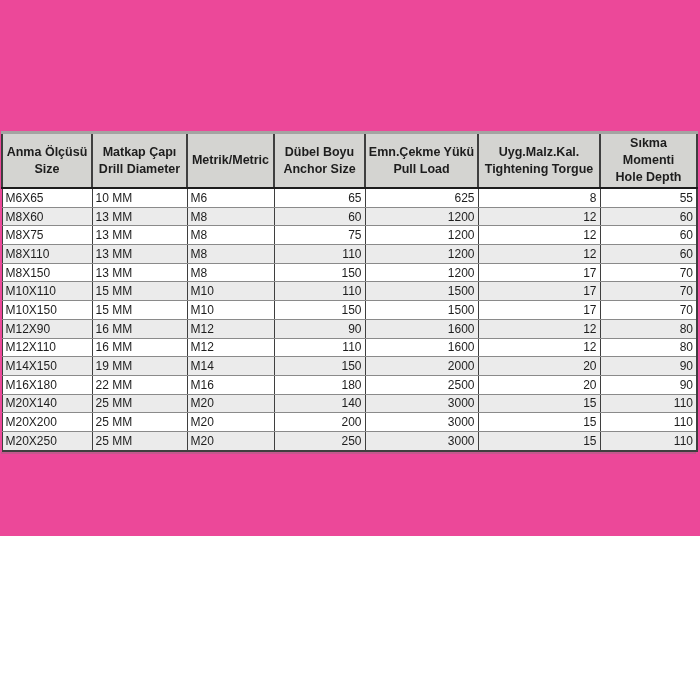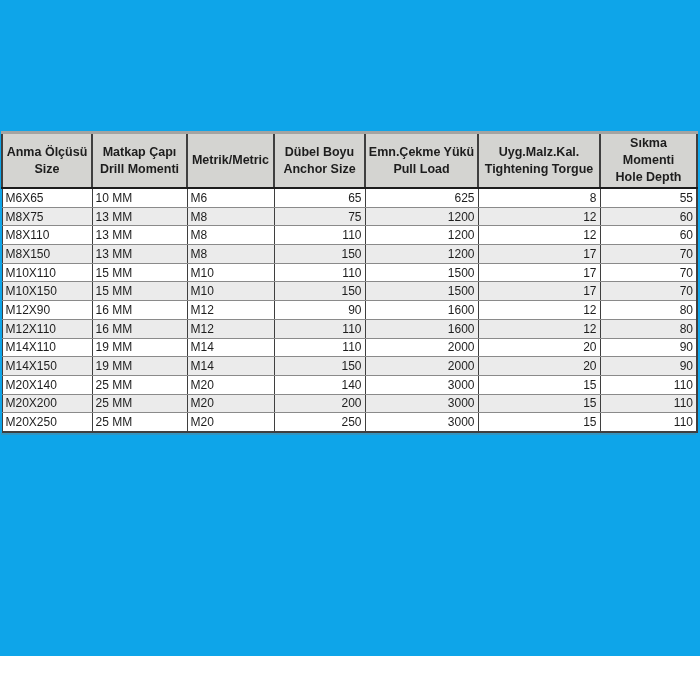--- a/index.html
+++ b/index.html
@@ -6,22 +6,22 @@
     margin: 0;
     padding: 0;
     width: 700px;
     height: 700px;
     background: #ffffff;
     font-family: "Liberation Sans", sans-serif;
   }
   .canvas {
     position: relative;
     width: 700px;
-    height: 656px;
-    background: #0ea5e9;
+    height: 536px;
+    background: #ec4899;
     overflow: hidden;
   }
   .table-wrap {
     position: absolute;
     top: 131px;
     left: 1px;
     width: 695px;
     box-shadow: 0 2px 0 rgba(120,120,120,0.35);
   }
   table.spec {
@@ -82,21 +82,21 @@
           <col style="width: 97px;">
         </colgroup>
       <thead>
         <tr>
             <th>
               <div>Anma Ölçüsü</div>
               <div>Size</div>
             </th>
             <th>
               <div>Matkap Çapı</div>
-              <div>Drill Momenti</div>
+              <div>Drill Diameter</div>
             </th>
             <th>
               <div>Metrik/Metric</div>
             </th>
             <th>
               <div>Dübel Boyu</div>
               <div>Anchor Size</div>
             </th>
             <th>
               <div>Emn.Çekme Yükü</div>
@@ -116,20 +116,29 @@
           <tr>
             <td class="txt">M6X65</td>
             <td class="txt">10 MM</td>
             <td class="txt">M6</td>
             <td class="num">65</td>
             <td class="num">625</td>
             <td class="num">8</td>
             <td class="num">55</td>
           </tr>
           <tr>
+            <td class="txt">M8X60</td>
+            <td class="txt">13 MM</td>
+            <td class="txt">M8</td>
+            <td class="num">60</td>
+            <td class="num">1200</td>
+            <td class="num">12</td>
+            <td class="num">60</td>
+          </tr>
+          <tr>
             <td class="txt">M8X75</td>
             <td class="txt">13 MM</td>
             <td class="txt">M8</td>
             <td class="num">75</td>
             <td class="num">1200</td>
             <td class="num">12</td>
             <td class="num">60</td>
           </tr>
           <tr>
             <td class="txt">M8X110</td>
@@ -179,38 +188,38 @@
           <tr>
             <td class="txt">M12X110</td>
             <td class="txt">16 MM</td>
             <td class="txt">M12</td>
             <td class="num">110</td>
             <td class="num">1600</td>
             <td class="num">12</td>
             <td class="num">80</td>
           </tr>
           <tr>
-            <td class="txt">M14X110</td>
-            <td class="txt">19 MM</td>
-            <td class="txt">M14</td>
-            <td class="num">110</td>
-            <td class="num">2000</td>
-            <td class="num">20</td>
-            <td class="num">90</td>
-          </tr>
-          <tr>
             <td class="txt">M14X150</td>
             <td class="txt">19 MM</td>
             <td class="txt">M14</td>
             <td class="num">150</td>
             <td class="num">2000</td>
             <td class="num">20</td>
             <td class="num">90</td>
           </tr>
           <tr>
+            <td class="txt">M16X180</td>
+            <td class="txt">22 MM</td>
+            <td class="txt">M16</td>
+            <td class="num">180</td>
+            <td class="num">2500</td>
+            <td class="num">20</td>
+            <td class="num">90</td>
+          </tr>
+          <tr>
             <td class="txt">M20X140</td>
             <td class="txt">25 MM</td>
             <td class="txt">M20</td>
             <td class="num">140</td>
             <td class="num">3000</td>
             <td class="num">15</td>
             <td class="num">110</td>
           </tr>
           <tr>
             <td class="txt">M20X200</td>

